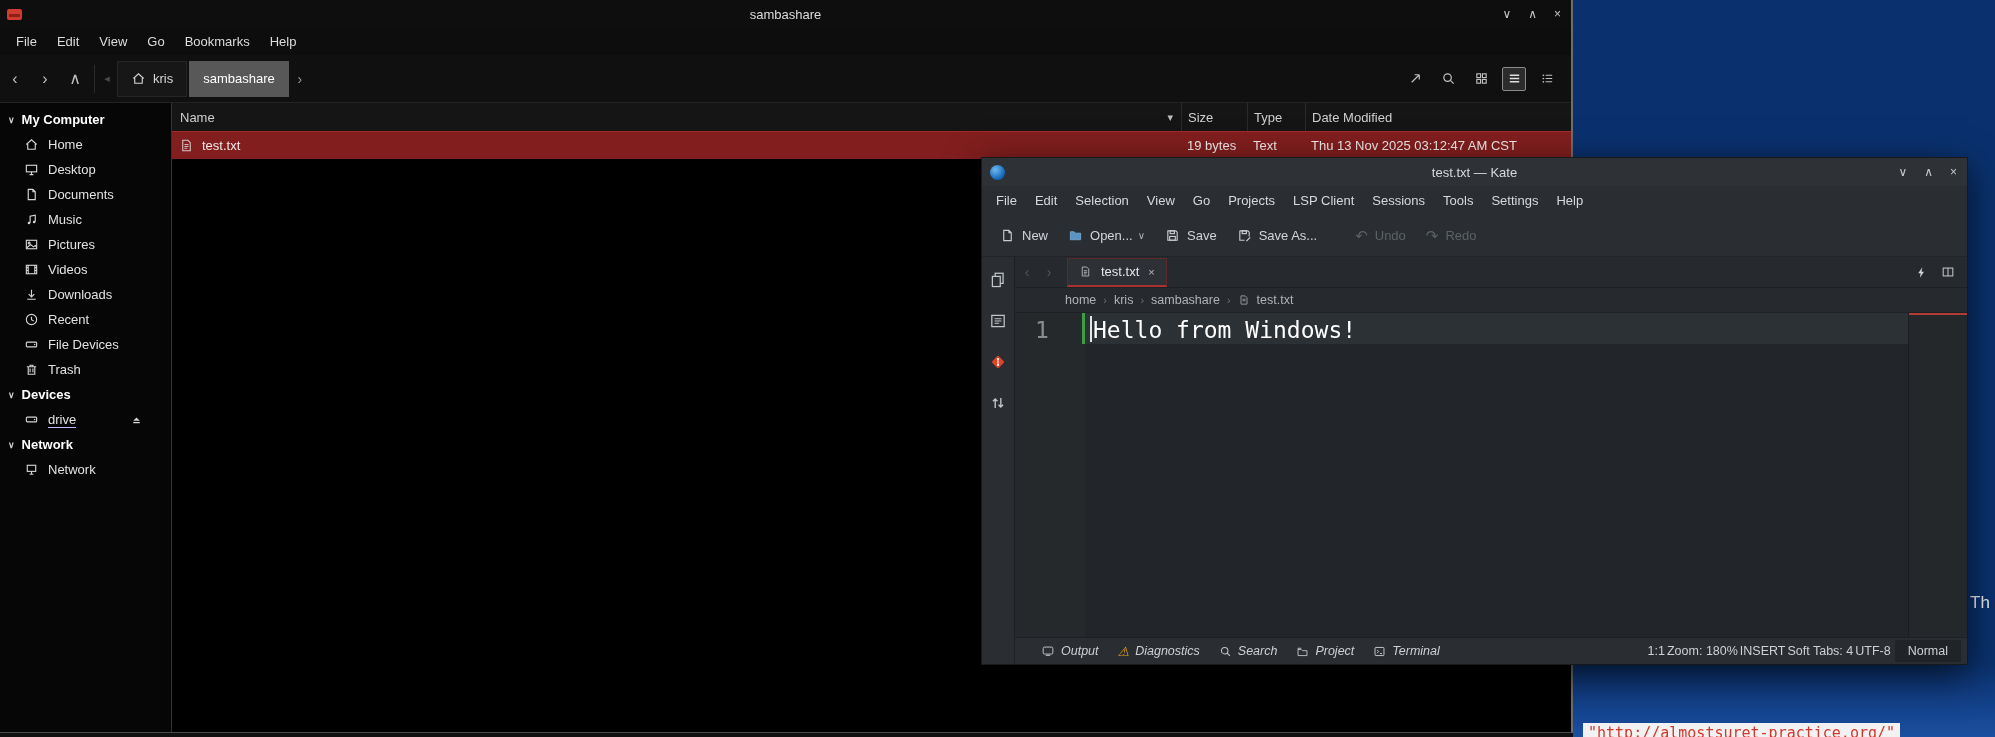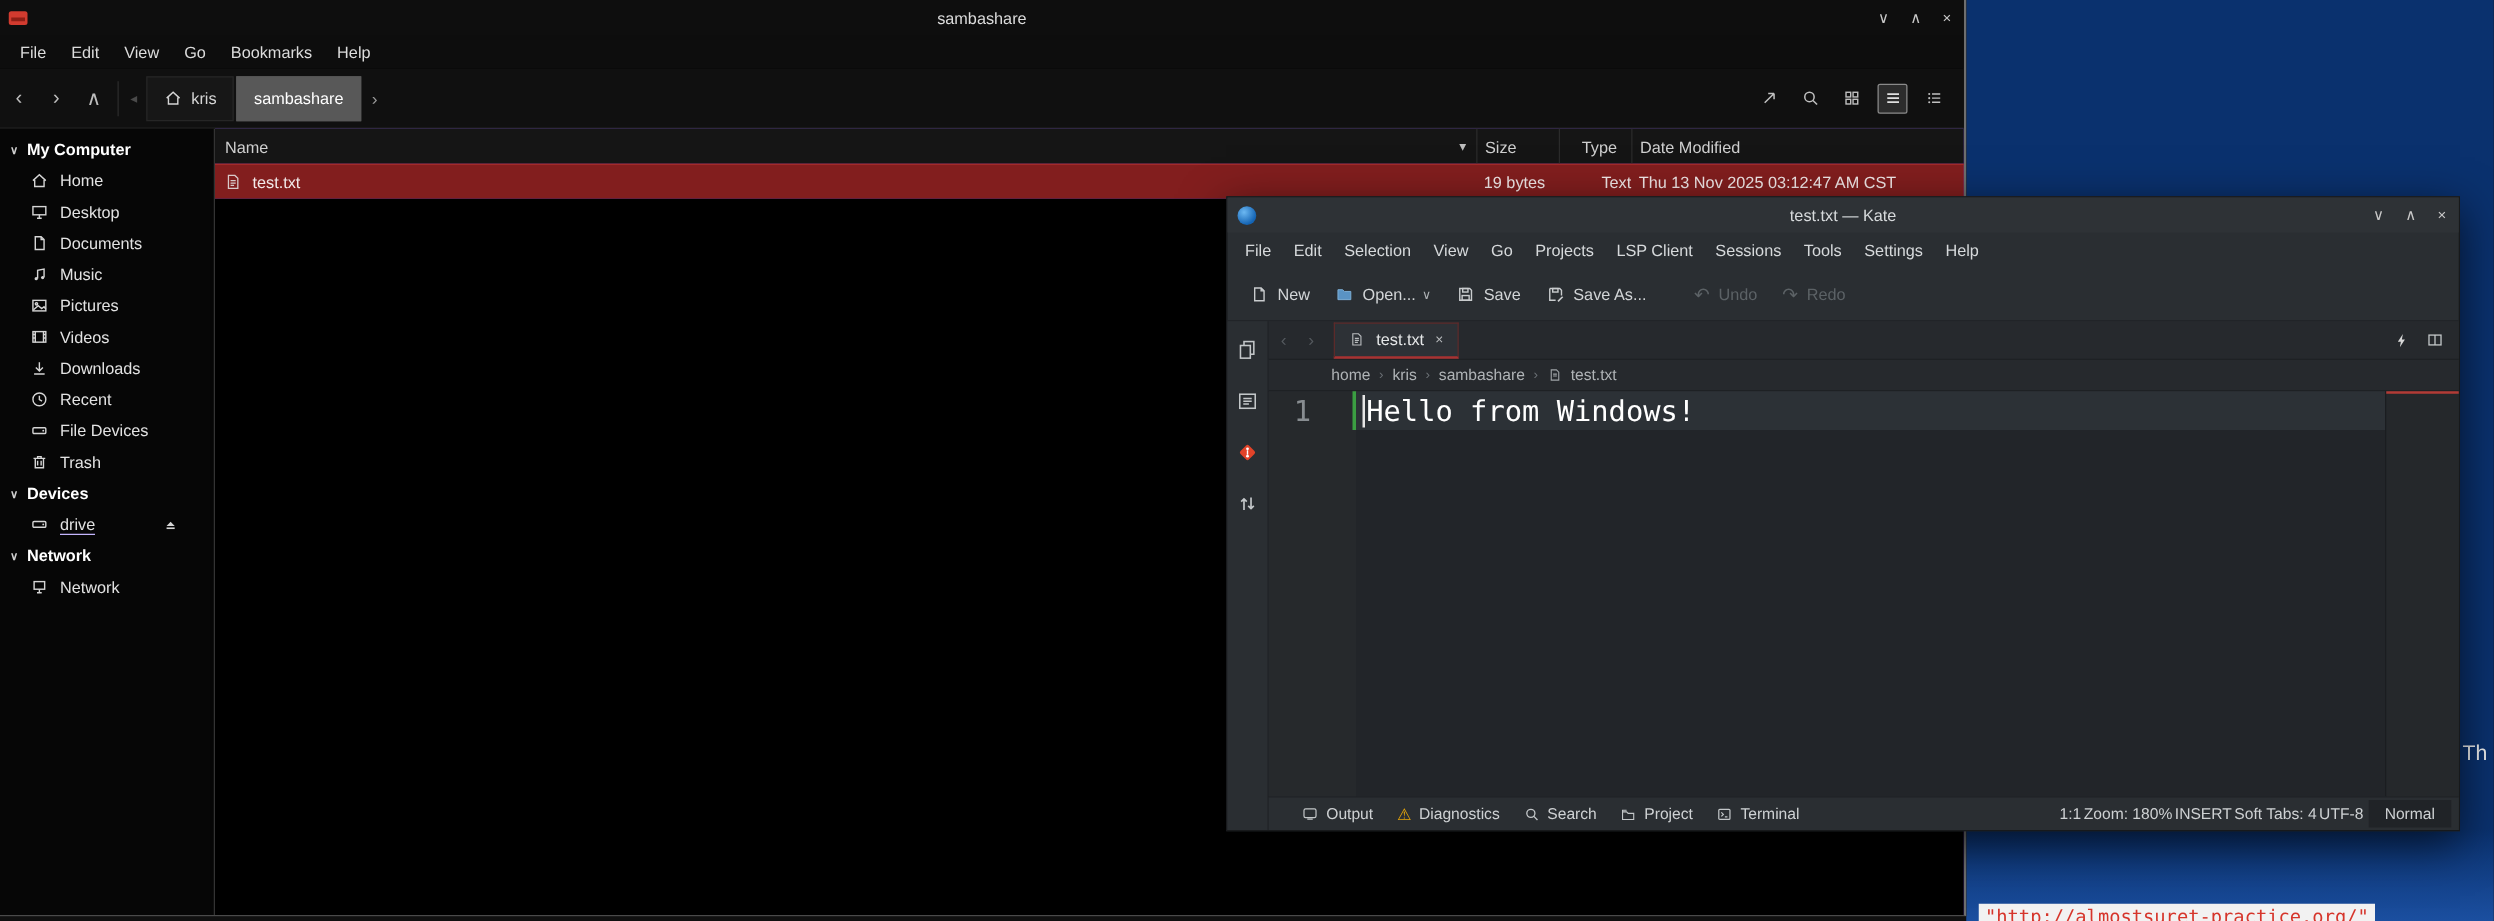--- a/index.html
+++ b/index.html
@@ -44,28 +44,28 @@
   .sb-caret{font-size:9px;color:#cfcfcf;}
   .sb-item{display:flex;align-items:center;gap:9px;padding:0 6px 0 24px;height:25px;color:#e2e2e2;}
   .sb-item .lbl{white-space:nowrap;}
   .lbl-underline-red{border-bottom:1px solid #c4b5fd;}
   .sb-eject{margin-left:auto;margin-right:22px;}
 
   .fm-main{flex:1;display:flex;flex-direction:column;background:#8b5cf6;min-width:0;}
   .fm-cols{height:28px;background:#151515;display:flex;align-items:center;font-size:13px;color:#cfcfcf;flex:none;}
   .c-name{flex:1;display:flex;align-items:center;justify-content:space-between;padding:0 8px;height:100%;}
   .c-size{width:66px;border-left:1px solid #2b2b2b;padding-left:6px;height:100%;display:flex;align-items:center;}
-  .c-type{width:58px;border-left:1px solid #2b2b2b;padding-left:6px;height:100%;display:flex;align-items:center;justify-content:center;}
+  .c-type{width:58px;border-left:1px solid #2b2b2b;padding-left:6px;height:100%;display:flex;align-items:center;}
   .c-date{width:266px;border-left:1px solid #2b2b2b;padding-left:6px;height:100%;display:flex;align-items:center;}
   .sortv{color:#bdbdbd;font-size:11px;}
   .fm-row{height:28px;display:flex;align-items:center;font-size:13px;background:#821e1e;
     border-top:1px solid #a22a2a;color:#f2e9e9;flex:none;}
   .r-name{flex:1;display:flex;align-items:center;gap:8px;padding-left:7px;}
   .r-size{width:66px;padding-left:6px;}
-  .r-type{width:58px;padding-left:6px;text-align:right;}
+  .r-type{width:58px;padding-left:6px;}
   .r-date{width:266px;padding-left:6px;white-space:nowrap;}
   .fm-empty{flex:1;background:#000;}
 
   
   .kate{position:absolute;left:981px;top:157px;width:987px;height:508px;background:#2a2e32;
     border:1px solid #17191b;box-shadow:0 10px 34px rgba(0,0,0,.65);display:flex;flex-direction:column;
     font-size:13px;color:#d4d7d9;}
   .k-titlebar{height:28px;background:#2e3236;position:relative;display:flex;align-items:center;flex:none;}
   .k-appicon{width:15px;height:15px;border-radius:50%;margin-left:8px;
     background:radial-gradient(circle at 35% 32%,#6cb8f2,#1464b4 70%);}
@@ -96,21 +96,21 @@
   .k-linenum{position:absolute;left:20px;top:2px;line-height:31px;}
   .k-modbar{position:absolute;right:0;top:0;width:3px;height:31px;background:#3b9e42;}
   .k-text{flex:1;position:relative;font-family:"DejaVu Sans Mono",monospace;font-size:23px;color:#ffffff;min-width:0;}
   .k-curline{position:absolute;left:0;right:0;top:0;height:31px;background:#2c3136;}
   .k-caret{position:absolute;left:5px;top:3px;width:2px;height:26px;background:#e6e6e6;}
   .k-codeline{position:absolute;left:8px;top:2px;line-height:31px;white-space:pre;}
   .k-minimap{width:59px;background:#25282b;border-left:1px solid #1b1d20;position:relative;flex:none;}
   .k-minimap-mark{position:absolute;left:0;right:0;top:0;height:2px;background:#b23b36;}
   .k-status{height:27px;background:#2a2e32;border-top:1px solid #1e2124;display:flex;align-items:center;
     padding:0 6px 0 26px;font-size:12.5px;color:#ced1d3;gap:19px;flex:none;}
-  .st-item{display:flex;align-items:center;gap:6px;}
+  .st-item{display:flex;align-items:center;gap:6px;font-style:italic;}
   .warn{color:#e5a50a;font-size:13px;}
   .st-right{margin-left:auto;display:flex;align-items:center;gap:2px;}
   .st-mode{background:#202327;padding:4px 13px;margin-left:2px;}
 </style>
 </head>
 <body>
 
 <div class="desktop">
   <span class="bg-th">Th</span>
   <span class="bg-src">"http://almostsuret-practice.org/"</span>

